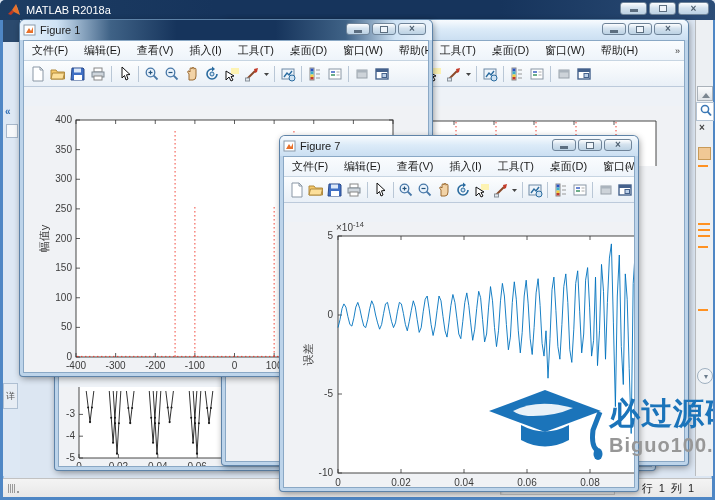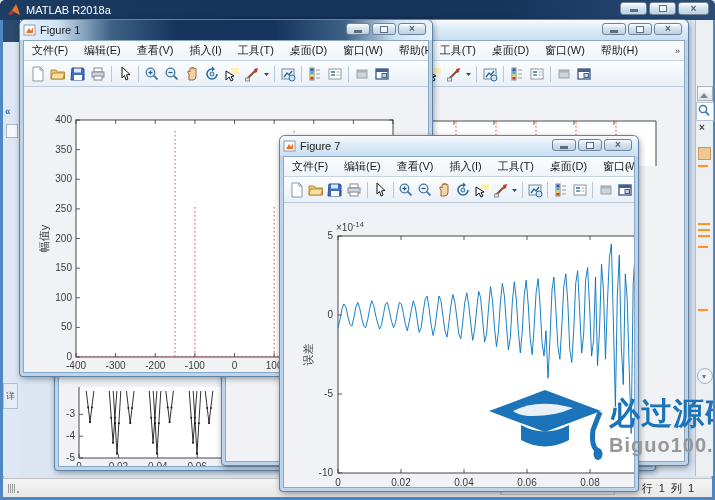--- a/index.html
+++ b/index.html
@@ -1,17 +1,17 @@
 <!DOCTYPE html>
 <html><head>
 <meta charset="utf-8">
 <style>
   html,body{margin:0;padding:0;background:#222;}
   #screen{position:relative;width:715px;height:500px;overflow:hidden;
-    font-family:"Liberation Sans","DejaVu Sans",sans-serif;background:#dce6f2;}
+    font-family:"Liberation Sans","DejaVu Sans",sans-serif;background:#dce6f2;text-align:right;}
   
   #main-win{position:absolute;left:0;top:0;width:715px;height:500px;
     border-radius:6px 6px 0 0;
     box-shadow:inset 0 0 0 3px #4f87c5, inset 0 0 0 4px #9fc2e4;background:#dce6f2;}
   #main-title{position:absolute;left:0;top:0;width:715px;height:20px;
     background:linear-gradient(90deg,#1d3d63,#16345c 30%,#16345c 70%,#2c4d77);
     border-radius:5px 5px 0 0;display:flex;align-items:center;color:#fff;font-size:11px;}
   #main-title .ttl{margin-left:5px;}
   .winbtns{position:absolute;right:6px;top:2px;display:flex;}
   .wbtn{width:27px;height:13px;border:1px solid #6f8499;border-radius:3px;margin-left:2px;

